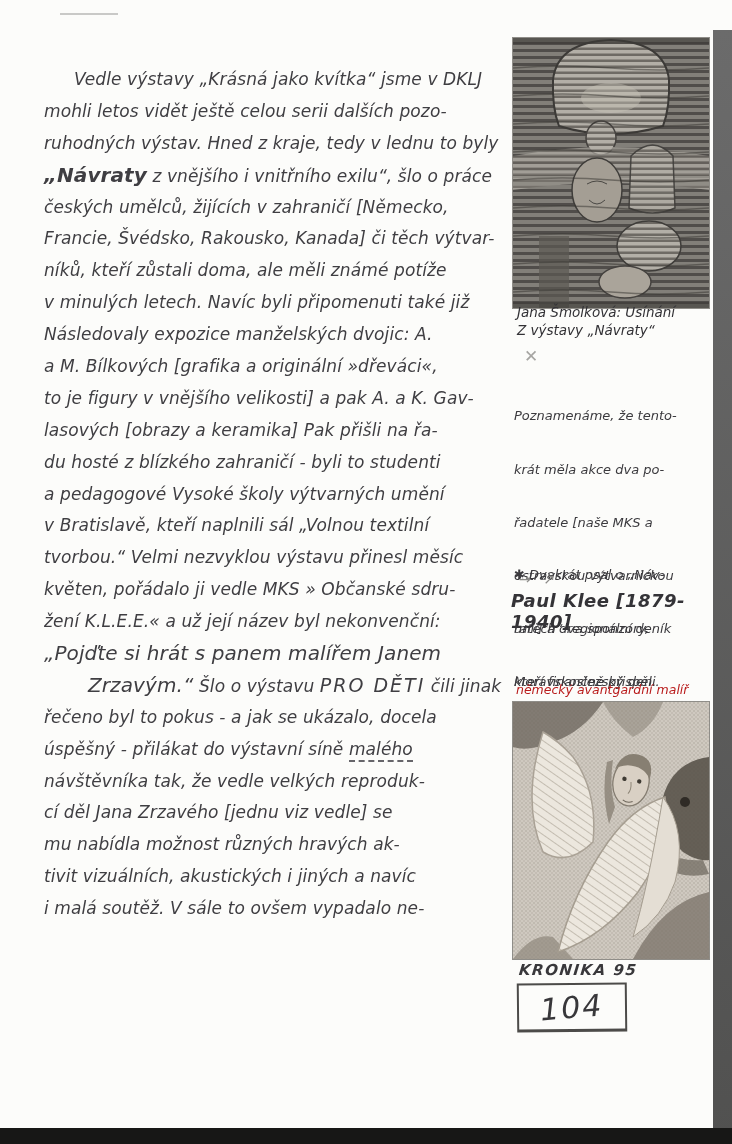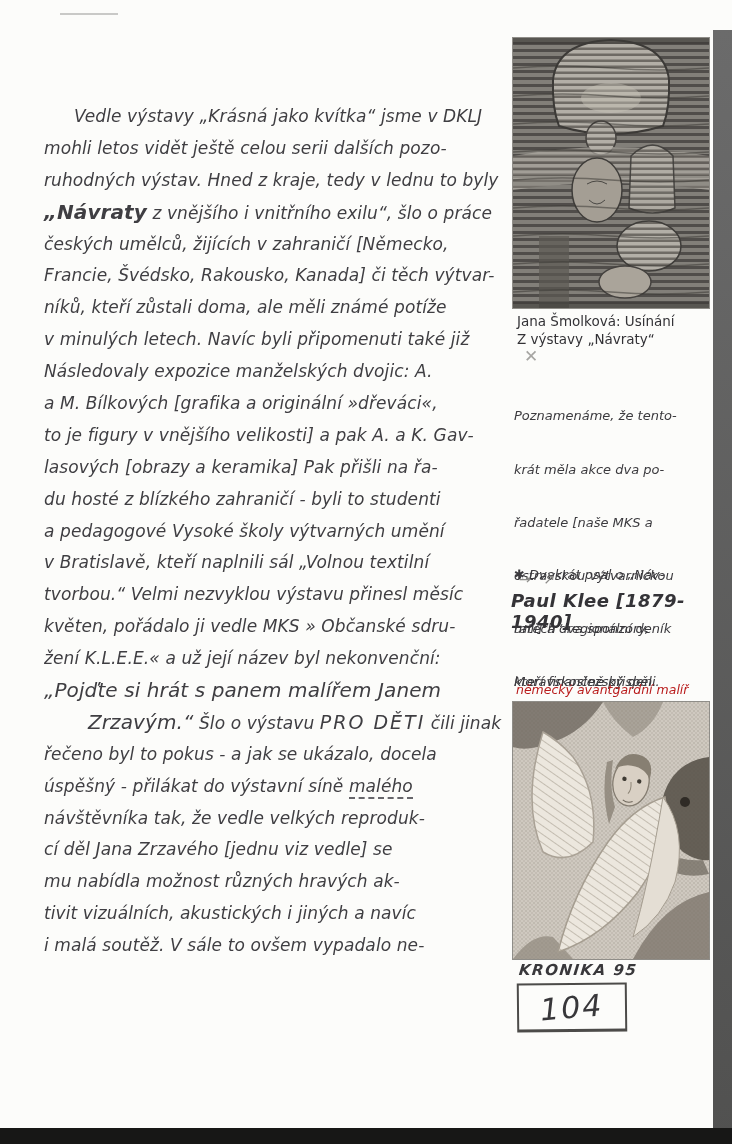--- a/index.html
+++ b/index.html
@@ -3,32 +3,32 @@
 <meta charset="utf-8">
 <style>
   html,body{margin:0;padding:0;background:#9a9a9a;}
   #page{position:relative;width:732px;height:1144px;background:#fcfcfa;overflow:hidden;
         font-family:"DejaVu Sans",sans-serif;}
   .topline{position:absolute;left:60px;top:13px;width:58px;height:2px;background:#c9c9c7;}
   
   .main-text{position:absolute;left:44px;top:64px;width:470px;}
   .tl{height:31.9px;line-height:31.9px;font-size:17px;font-style:italic;color:#3f3e42;
       white-space:pre;letter-spacing:0.1px;}
-  .indent{padding-left:30px;margin-top:37px;}
+  .indent{padding-left:30px;}
   .b{font-weight:bold;font-size:20px;}
   .lg{font-size:20px;}
   .lead-lg{font-size:20px;margin-left:44px;}
   .caps{font-size:19px;letter-spacing:2px;}
   .und{border-bottom:2px dashed #66656a;padding-bottom:1px;}
   
   .art{position:absolute;border:1px solid #8f8d88;line-height:0;}
   .art-top{left:512px;top:37px;}
   .art-bottom{left:512px;top:701px;}
-  .caption{position:absolute;left:517px;top:313px;font-size:13.5px;line-height:17.5px;
-           color:#333236;}
+  .caption{position:absolute;left:517px;top:304px;font-size:13.5px;line-height:17.5px;
+           font-style:italic;color:#333236;}
   .xmark{position:absolute;left:524px;top:346px;font-size:17px;color:#a6a5a2;}
   .note{position:absolute;left:514px;width:208px;font-size:13px;line-height:17.7px;
         font-style:italic;color:#3b3a3e;white-space:pre;}
   .note1{top:372px;}
   .note2{top:531px;}
   .arrows{position:absolute;left:519px;top:571px;font-size:14px;color:#8c8b88;letter-spacing:4px;}
   .klee-title{position:absolute;left:511px;top:590px;font-size:18px;font-style:italic;
               font-weight:bold;color:#343337;letter-spacing:0.5px;}
   .klee-sub{position:absolute;left:516px;top:651px;font-size:12.5px;line-height:15.5px;
             font-style:italic;color:#b91c1c;white-space:pre;}

